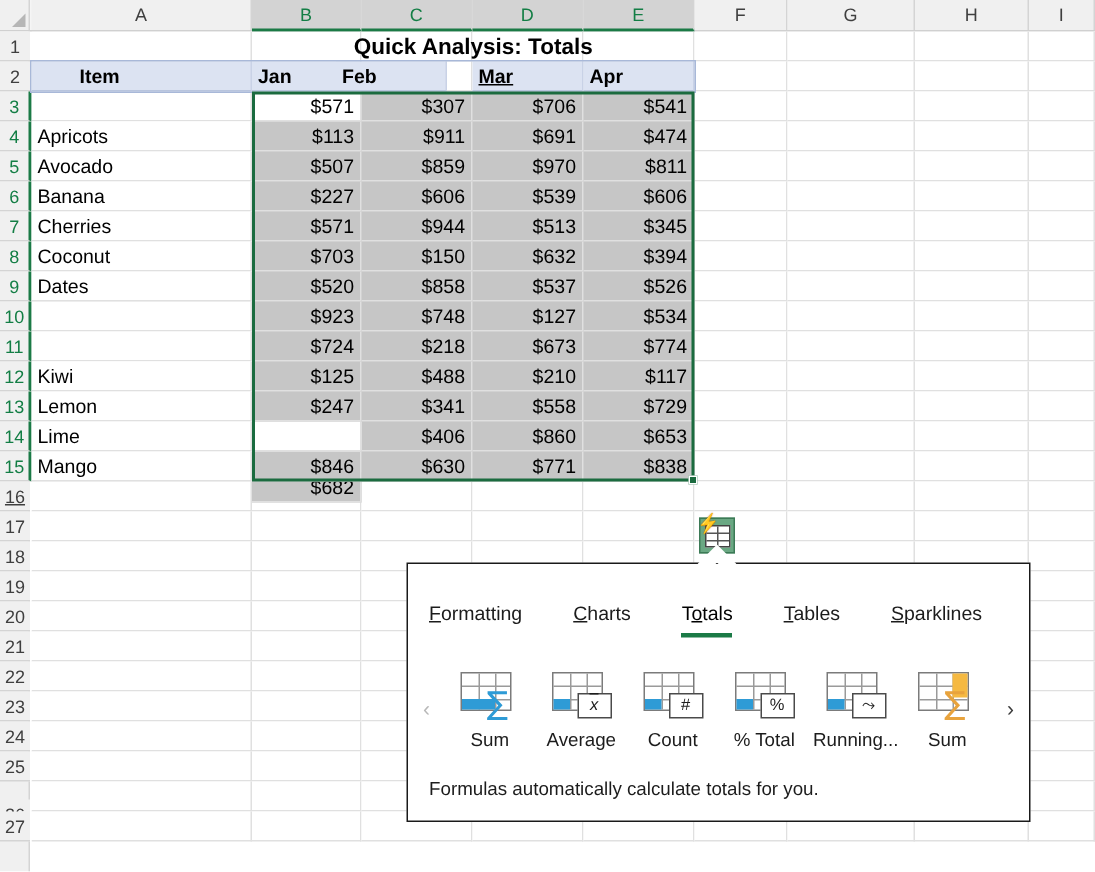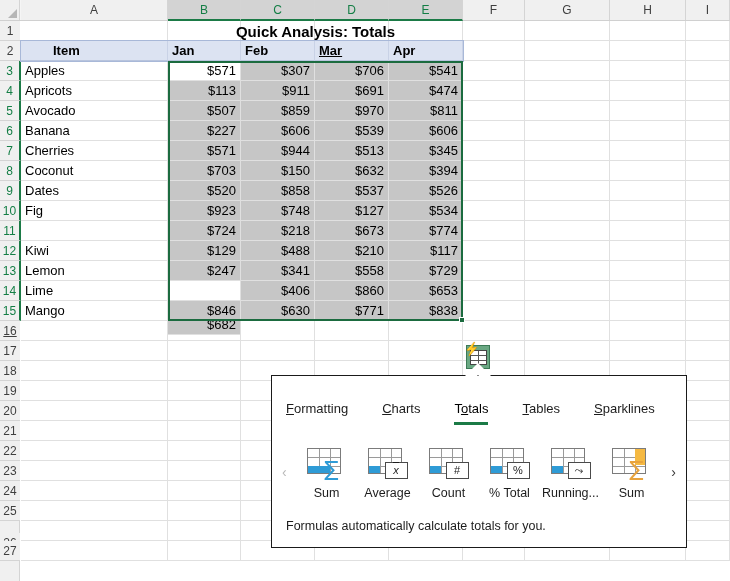--- a/index.html
+++ b/index.html
@@ -582,24 +582,23 @@
       <div class="gcell" style="left: 147px; width: 73px; top: 520px; height: 20px;"></div>
       <div class="gcell" style="left: 220px; width: 74px; top: 520px; height: 20px;"></div>
       <div class="gcell" style="left: 294px; width: 74px; top: 520px; height: 20px;"></div>
       <div class="gcell" style="left: 368px; width: 74px; top: 520px; height: 20px;"></div>
       <div class="gcell" style="left: 442px; width: 62px; top: 520px; height: 20px;"></div>
       <div class="gcell" style="left: 504px; width: 85px; top: 520px; height: 20px;"></div>
       <div class="gcell" style="left: 589px; width: 76px; top: 520px; height: 20px;"></div>
       <div class="gcell" style="left: 665px; width: 44px; top: 520px; height: 20px;"></div>
       <div class="gcell hdr" style="left: 0px; width: 147px; top: 20px; height: 20px; padding-left: 32px;">Item</div>
       <div class="gcell hdr" style="left: 147px; width: 73px; top: 20px; height: 20px;">Jan</div>
-      <div class="gcell hdr" style="left: 220px; width: 74px; top: 20px; height: 20px;">Feb</div>
+      <div class="gcell hdr" style="left: 203px; width: 74px; top: 20px; height: 20px;">Feb</div>
       <div class="gcell hdr" style="left: 294px; width: 74px; top: 20px; height: 20px; text-decoration: underline;">Mar</div>
       <div class="gcell hdr" style="left: 368px; width: 74px; top: 20px; height: 20px;">Apr</div>
-      <div class="gcell" style="left: 0px; width: 147px; top: 40px; height: 20px;">Apples</div>
       <div class="gcell right active" style="left: 147px; width: 73px; top: 40px; height: 20px;">$571</div>
       <div class="gcell right selfill" style="left: 220px; width: 74px; top: 40px; height: 20px;">$307</div>
       <div class="gcell right selfill" style="left: 294px; width: 74px; top: 40px; height: 20px;">$706</div>
       <div class="gcell right selfill" style="left: 368px; width: 74px; top: 40px; height: 20px;">$541</div>
       <div class="gcell" style="left: 0px; width: 147px; top: 60px; height: 20px;">Apricots</div>
       <div class="gcell right selfill" style="left: 147px; width: 73px; top: 60px; height: 20px;">$113</div>
       <div class="gcell right selfill" style="left: 220px; width: 74px; top: 60px; height: 20px;">$911</div>
       <div class="gcell right selfill" style="left: 294px; width: 74px; top: 60px; height: 20px;">$691</div>
       <div class="gcell right selfill" style="left: 368px; width: 74px; top: 60px; height: 20px;">$474</div>
       <div class="gcell" style="left: 0px; width: 147px; top: 80px; height: 20px;">Avocado</div>
@@ -620,31 +619,30 @@
       <div class="gcell" style="left: 0px; width: 147px; top: 140px; height: 20px;">Coconut</div>
       <div class="gcell right selfill" style="left: 147px; width: 73px; top: 140px; height: 20px;">$703</div>
       <div class="gcell right selfill" style="left: 220px; width: 74px; top: 140px; height: 20px;">$150</div>
       <div class="gcell right selfill" style="left: 294px; width: 74px; top: 140px; height: 20px;">$632</div>
       <div class="gcell right selfill" style="left: 368px; width: 74px; top: 140px; height: 20px;">$394</div>
       <div class="gcell" style="left: 0px; width: 147px; top: 160px; height: 20px;">Dates</div>
       <div class="gcell right selfill" style="left: 147px; width: 73px; top: 160px; height: 20px;">$520</div>
       <div class="gcell right selfill" style="left: 220px; width: 74px; top: 160px; height: 20px;">$858</div>
       <div class="gcell right selfill" style="left: 294px; width: 74px; top: 160px; height: 20px;">$537</div>
       <div class="gcell right selfill" style="left: 368px; width: 74px; top: 160px; height: 20px;">$526</div>
-      <div class="gcell" style="left: 0px; width: 147px; top: 180px; height: 20px;">Fig</div>
       <div class="gcell right selfill" style="left: 147px; width: 73px; top: 180px; height: 20px;">$923</div>
       <div class="gcell right selfill" style="left: 220px; width: 74px; top: 180px; height: 20px;">$748</div>
       <div class="gcell right selfill" style="left: 294px; width: 74px; top: 180px; height: 20px;">$127</div>
       <div class="gcell right selfill" style="left: 368px; width: 74px; top: 180px; height: 20px;">$534</div>
       <div class="gcell right selfill" style="left: 147px; width: 73px; top: 200px; height: 20px;">$724</div>
       <div class="gcell right selfill" style="left: 220px; width: 74px; top: 200px; height: 20px;">$218</div>
       <div class="gcell right selfill" style="left: 294px; width: 74px; top: 200px; height: 20px;">$673</div>
       <div class="gcell right selfill" style="left: 368px; width: 74px; top: 200px; height: 20px;">$774</div>
       <div class="gcell" style="left: 0px; width: 147px; top: 220px; height: 20px;">Kiwi</div>
-      <div class="gcell right selfill" style="left: 147px; width: 73px; top: 220px; height: 20px;">$129</div>
+      <div class="gcell right selfill" style="left: 147px; width: 73px; top: 220px; height: 20px;">$125</div>
       <div class="gcell right selfill" style="left: 220px; width: 74px; top: 220px; height: 20px;">$488</div>
       <div class="gcell right selfill" style="left: 294px; width: 74px; top: 220px; height: 20px;">$210</div>
       <div class="gcell right selfill" style="left: 368px; width: 74px; top: 220px; height: 20px;">$117</div>
       <div class="gcell" style="left: 0px; width: 147px; top: 240px; height: 20px;">Lemon</div>
       <div class="gcell right selfill" style="left: 147px; width: 73px; top: 240px; height: 20px;">$247</div>
       <div class="gcell right selfill" style="left: 220px; width: 74px; top: 240px; height: 20px;">$341</div>
       <div class="gcell right selfill" style="left: 294px; width: 74px; top: 240px; height: 20px;">$558</div>
       <div class="gcell right selfill" style="left: 368px; width: 74px; top: 240px; height: 20px;">$729</div>
       <div class="gcell" style="left: 0px; width: 147px; top: 260px; height: 20px;">Lime</div>
       <div class="gcell right selfill" style="left: 147px; width: 73px; top: 260px; height: 20px; margin-top: 34px;">$682</div>

